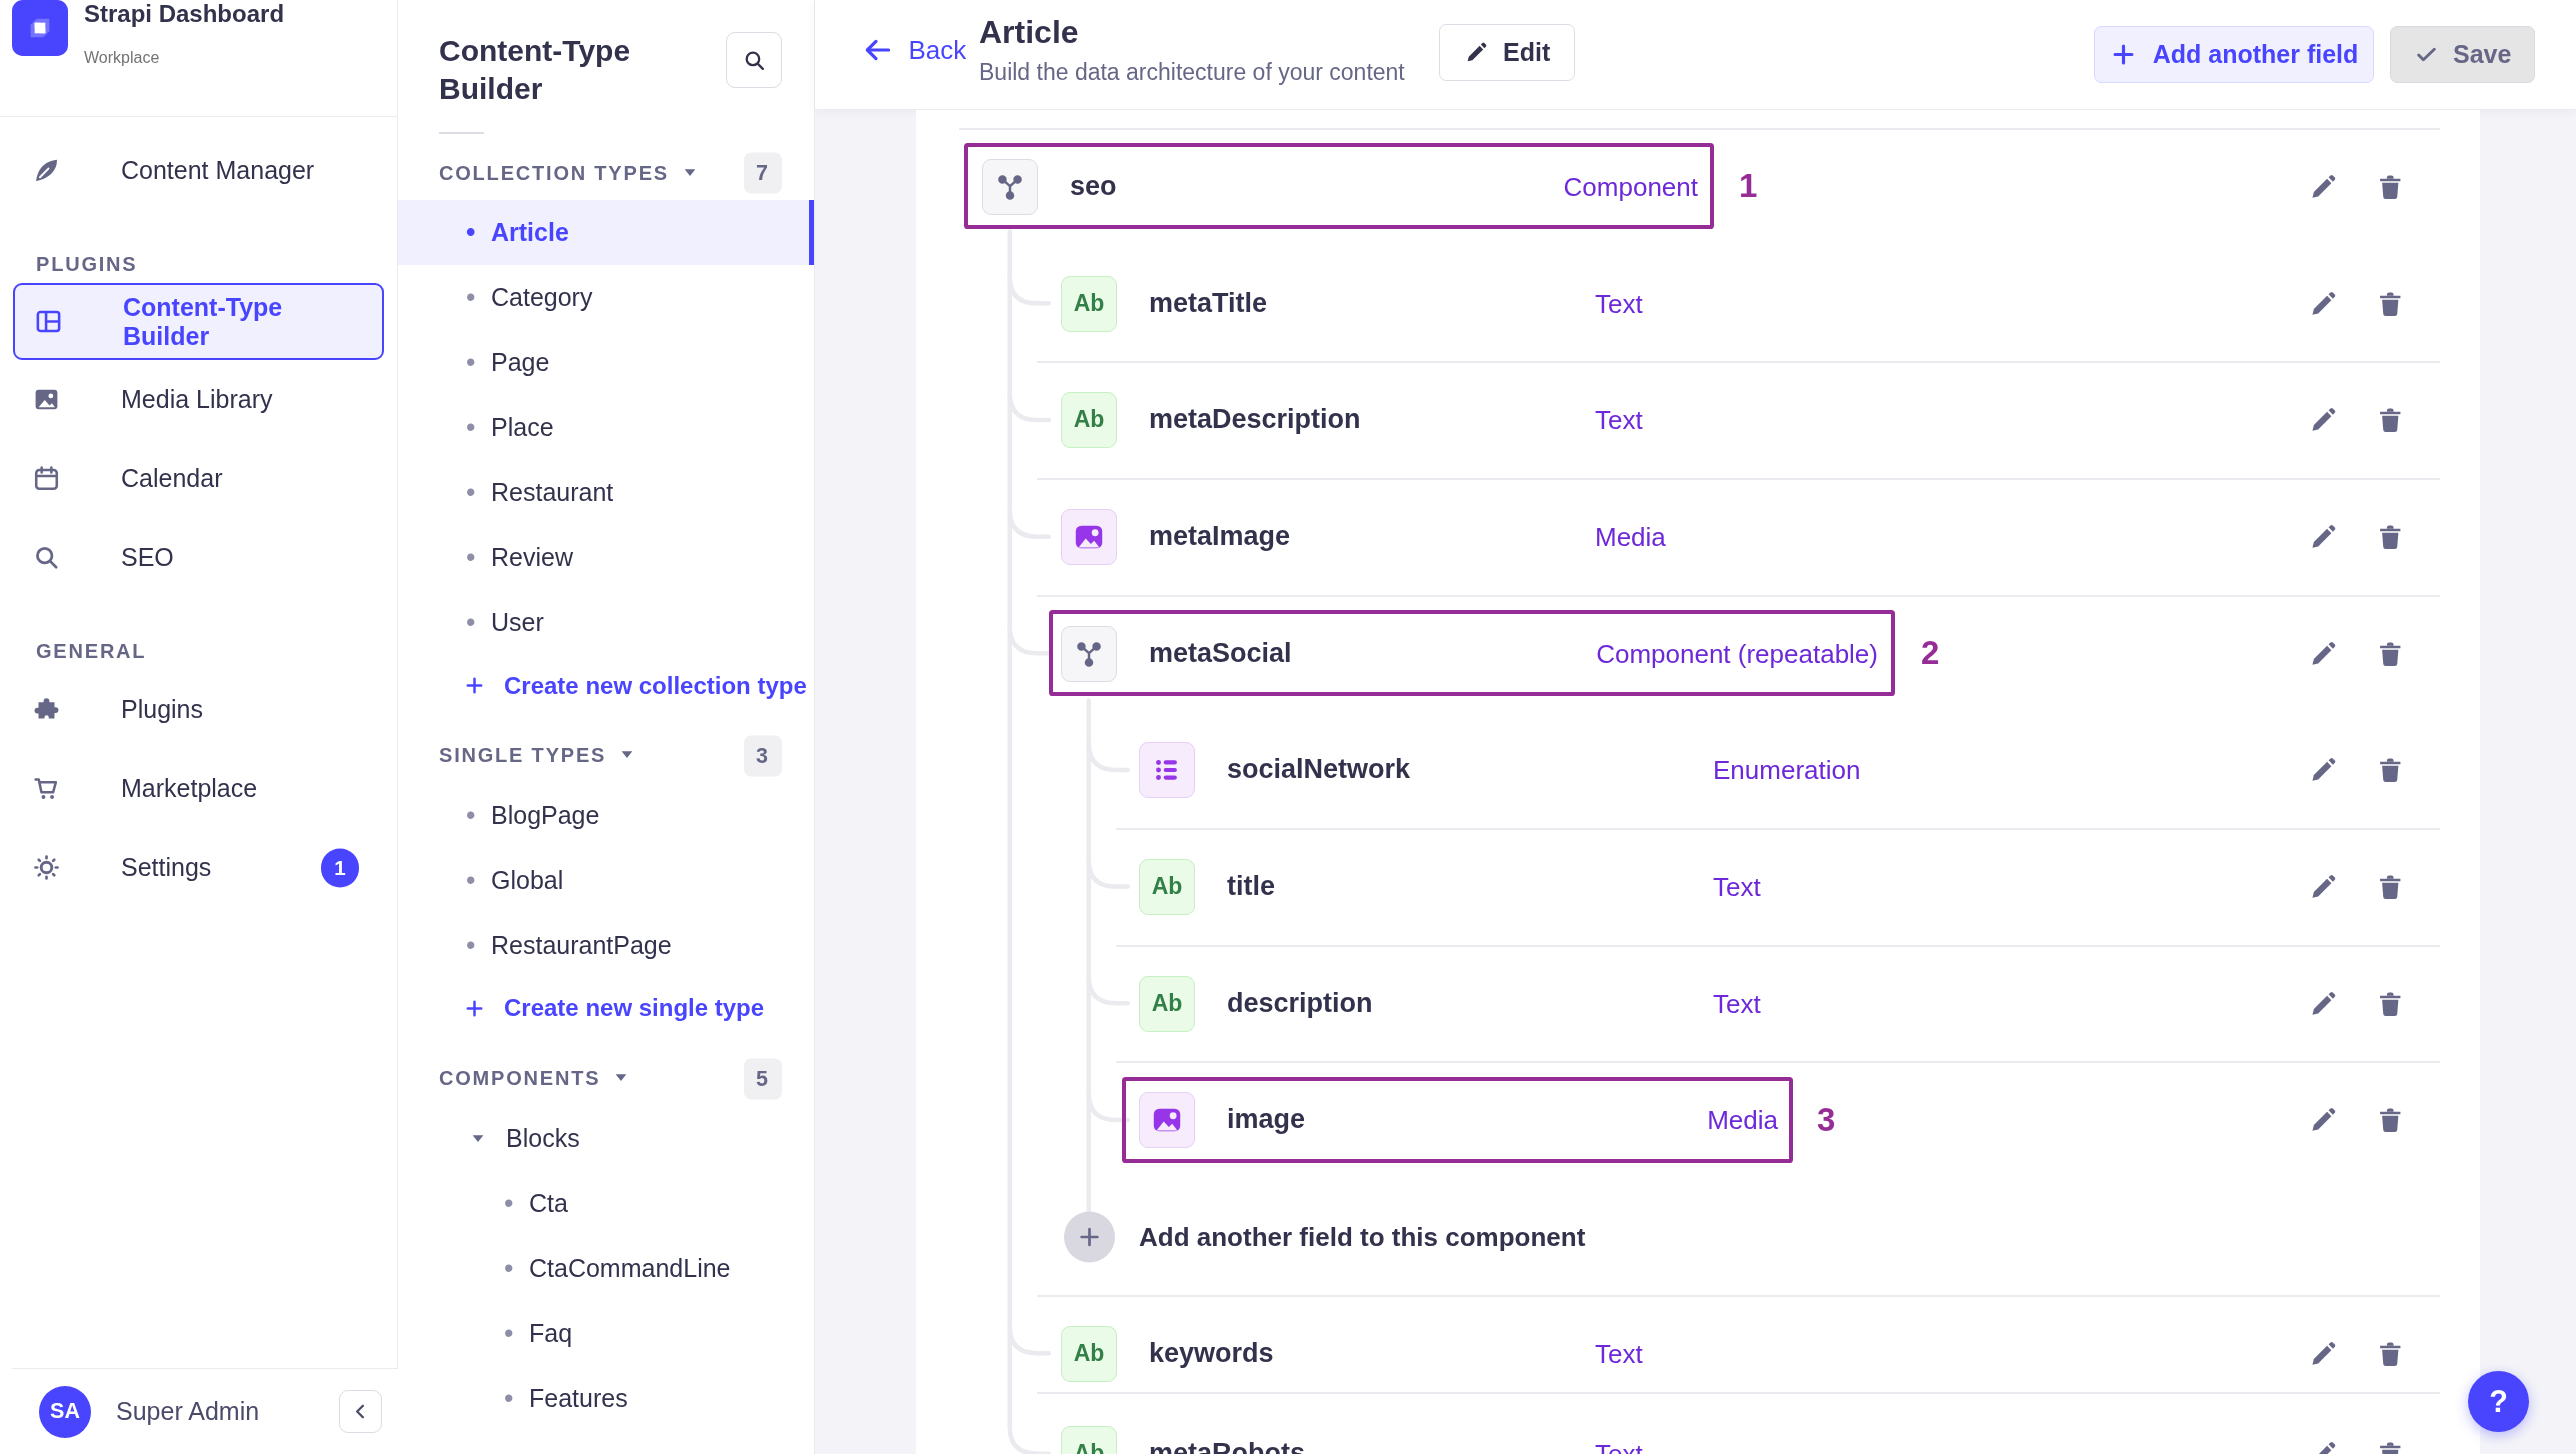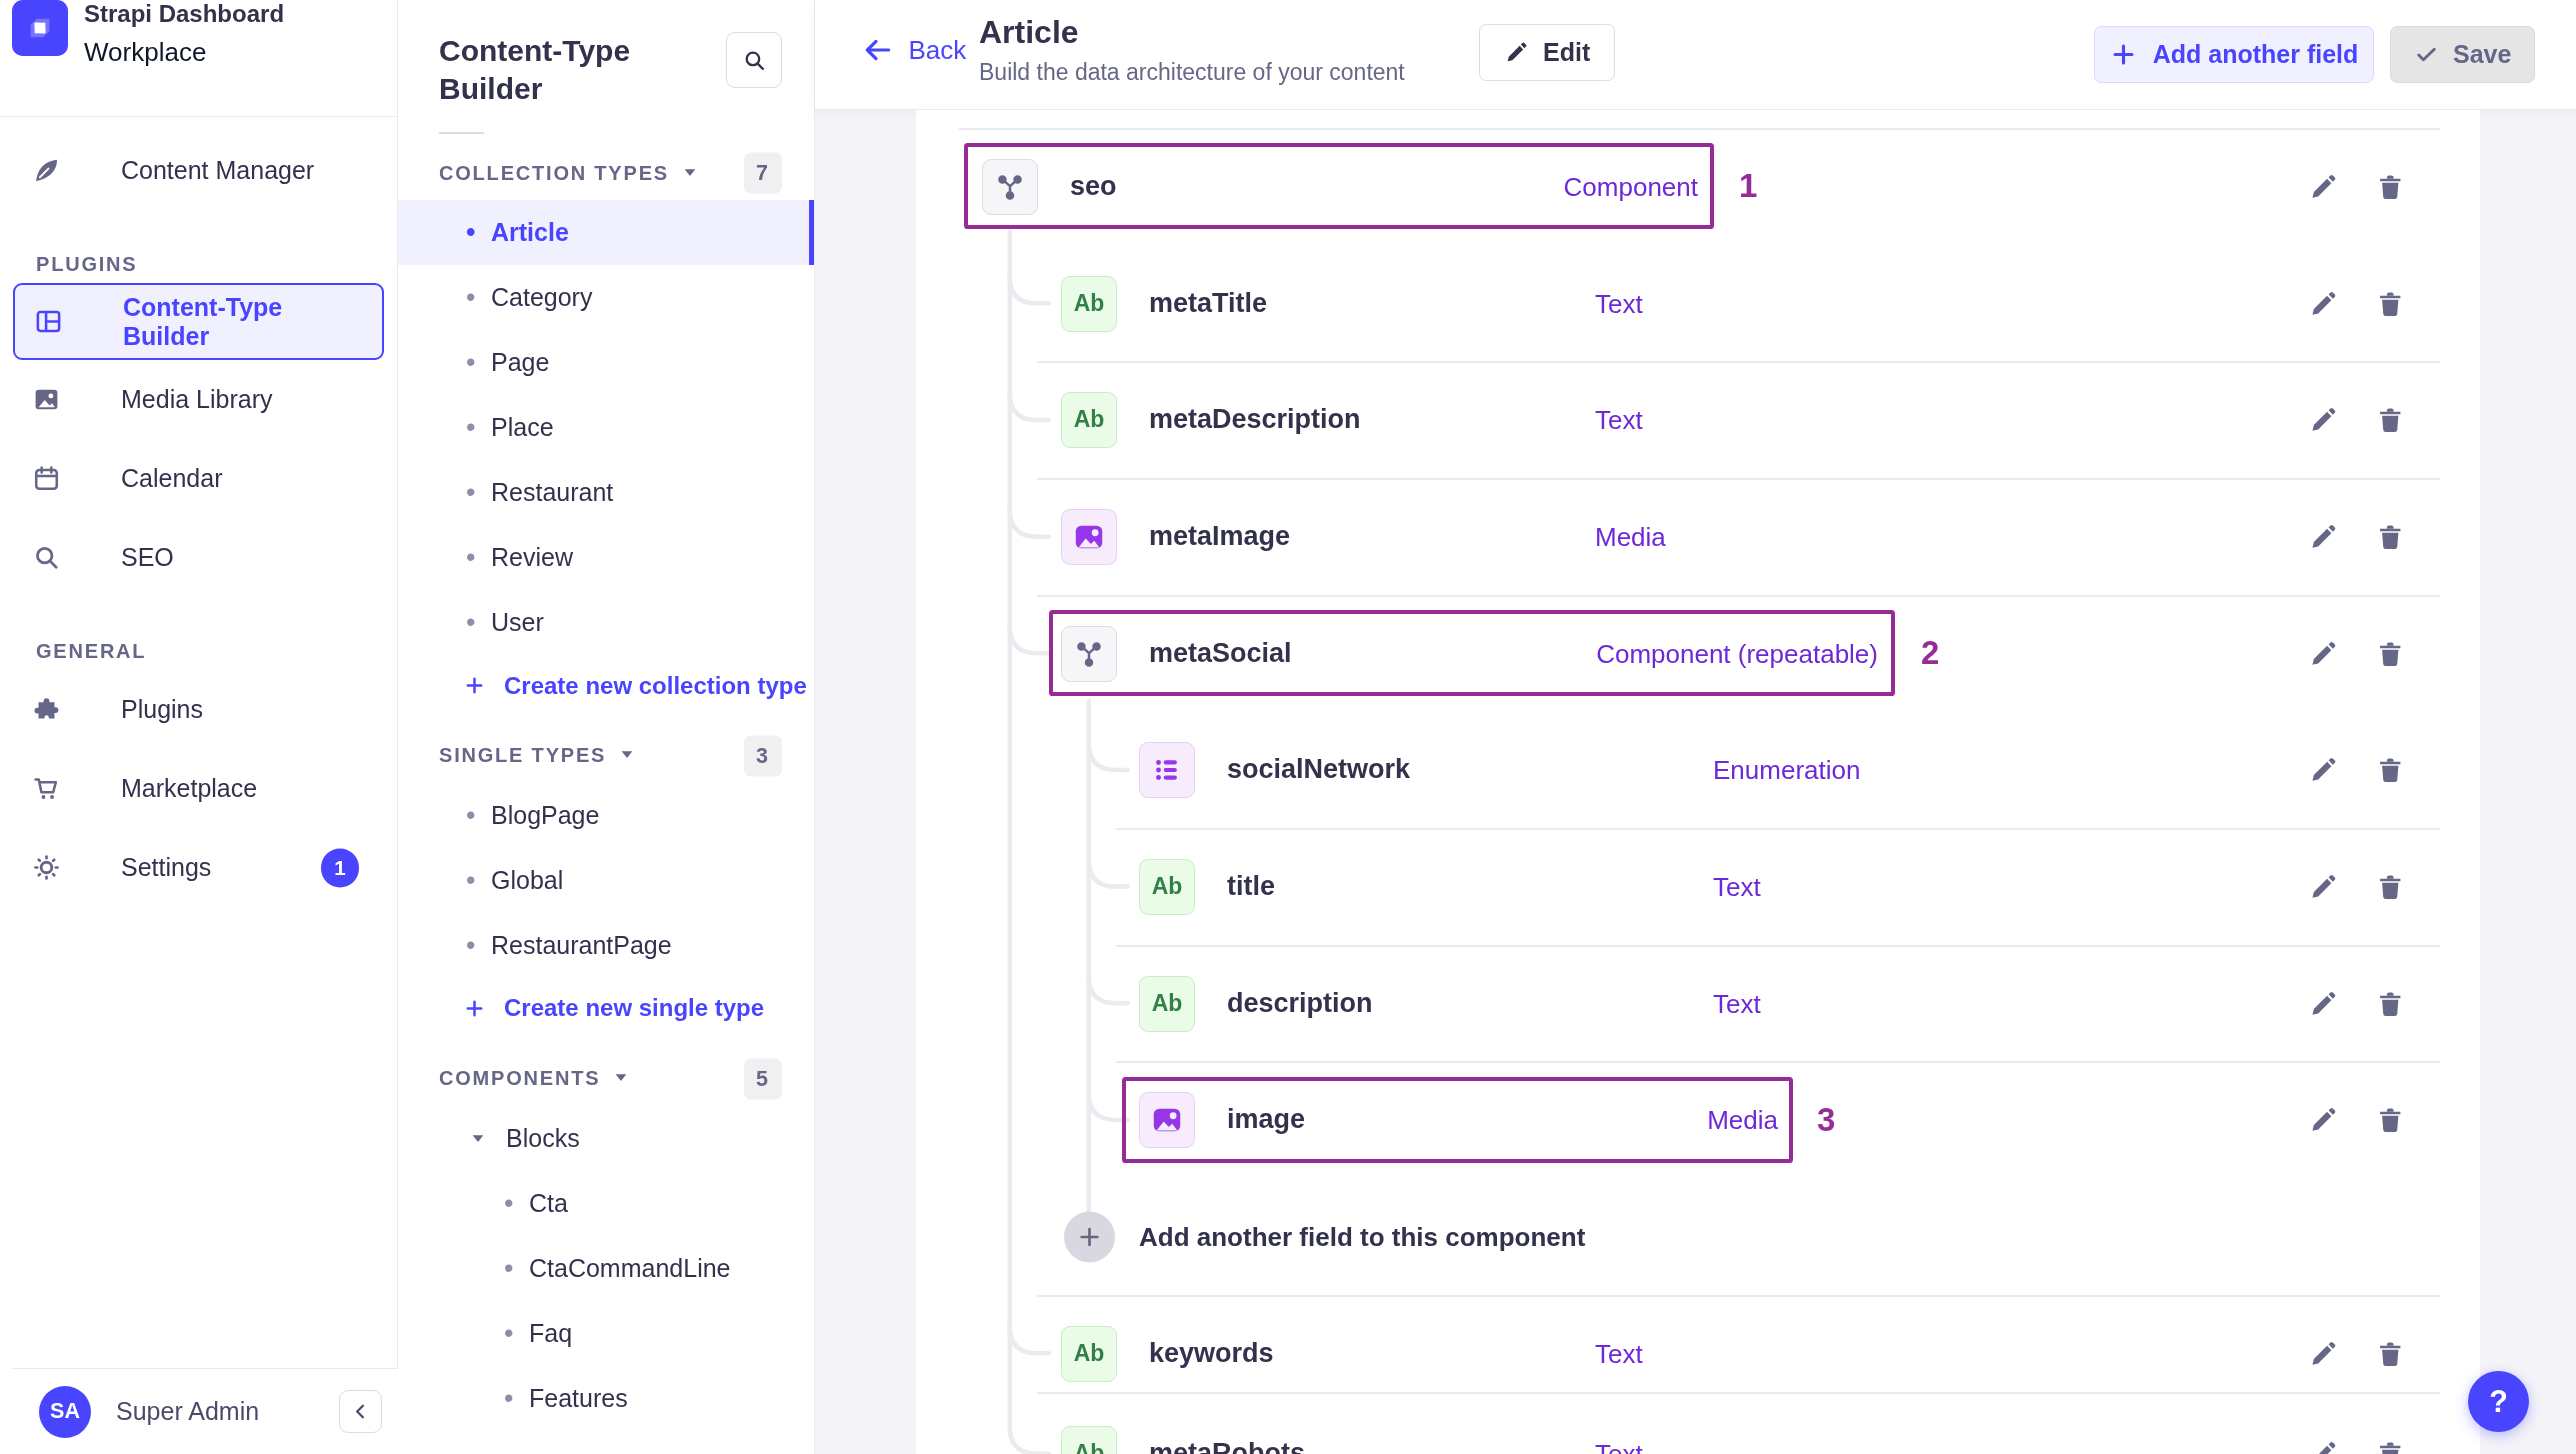--- a/index.html
+++ b/index.html
@@ -5,21 +5,21 @@
   html,body{margin:0;padding:0;}
   body{font-family:"Liberation Sans","DejaVu Sans",sans-serif;background:#f4f4f8;}
   .root{position:relative;width:2576px;height:1454px;overflow:hidden;background:#f4f4f8;color:#32324d;}
 
   
   .sidebar{position:absolute;left:0;top:0;width:398px;height:1454px;background:#fff;border-right:1.8px solid #eaeaef;box-sizing:border-box;}
   .s1-head{height:117px;border-bottom:1.8px solid #eaeaef;display:flex;align-items:flex-start;padding:0 12px;box-sizing:border-box;}
   .s1-logo{width:56px;height:56px;border-radius:10.8px;background:#4945ff;display:flex;align-items:center;justify-content:center;flex:none;}
   .s1-titles{margin-left:16px;}
   .s1-title{font-size:24px;font-weight:700;color:#32324d;line-height:1.2;}
-  .s1-sub{font-size:26px;color:#0f172a;margin-top:8px;}
+  .s1-sub{font-size:16px;color:#737373;margin-top:20px;}
   .s1-nav{padding-top:14.4px;}
   .nav-item{height:79px;display:flex;align-items:center;padding:0 27px;position:relative;box-sizing:border-box;gap:32px;}
   .nav-item .nicon{width:39px;display:flex;justify-content:center;flex:none;}
   .nav-item .nlabel{margin-left:23px;font-size:25px;color:#32324d;font-weight:500;}
   .nav-item.active{border:2.7px solid #4945ff;background:#f0f0ff;border-radius:9px;margin:0 12.6px;padding:0 14.4px;height:77px;}
   .nav-item.active .nlabel{color:#4945ff;font-weight:600;}
   .nav-sect{height:57px;display:flex;align-items:flex-end;padding:0 0 7.2px 36px;box-sizing:border-box;font-size:20px;font-weight:700;letter-spacing:1.8px;color:#666687;margin-top:16px;}
   .nav-badge{position:absolute;right:38px;top:50%;transform:translateY(-50%);background:#4945ff;color:#fff;font-size:20.6px;font-weight:700;min-width:38px;height:39px;border-radius:20px;display:flex;align-items:center;justify-content:center;}
   .s1-bottom{position:absolute;left:12px;bottom:0;width:100%;border-top:1.8px solid #eaeaef;height:86px;display:flex;align-items:center;padding:0 27px;box-sizing:border-box;background:#fff;}
   .avatar{width:52px;height:52px;border-radius:50%;background:#4945ff;color:#fff;font-size:21.5px;font-weight:700;display:flex;align-items:center;justify-content:center;flex:none;}
@@ -50,21 +50,21 @@
   .p2-action .pic{margin-left:65px;display:flex;}
   .p2-action .alabel{margin-left:18px;}
 
   
   .hdr{position:absolute;left:815px;top:0;width:1761px;height:110px;background:#fff;border-bottom:1.8px solid #eaeaef;box-shadow:0 1.8px 9px rgba(33,33,52,.05);box-sizing:border-box;}
   .hdr-back{position:absolute;left:47px;top:34px;display:flex;align-items:center;color:#4945ff;font-size:26px;}
   .hdr-back .blabel{margin-left:14.4px;}
   .hdr-titlewrap{position:absolute;left:164px;top:14.4px;}
   .hdr-title{font-size:32px;font-weight:700;color:#32324d;}
   .hdr-sub{font-size:23px;color:#666687;margin-top:7.2px;}
-  .btn{display:flex;align-items:center;justify-content:center;border-radius:7.2px;box-sizing:border-box;font-size:25px;font-weight:600;margin-left:40px;}
+  .btn{display:flex;align-items:center;justify-content:center;border-radius:7.2px;box-sizing:border-box;font-size:25px;font-weight:600;}
   .btn-edit{position:absolute;left:624px;top:24px;width:136px;height:57px;background:#fff;border:1.8px solid #dcdce4;color:#32324d;}
   .btn-edit .bi{margin-right:14.4px;display:flex;}
   .btn-add{position:absolute;right:202px;top:26px;width:280px;height:57px;background:#f0f0ff;border:1.8px solid #d9d8ff;color:#4945ff;}
   .btn-add .bi{margin-right:16px;display:flex;}
   .btn-save{position:absolute;right:41px;top:26px;width:145px;height:57px;background:#e5e5e5;border:1.8px solid #d9d9e3;color:#666687;}
   .btn-save .bi{margin-right:14.4px;display:flex;}
 
   
   .card{position:absolute;left:916px;top:110px;width:1564px;height:1345px;background:#fff;overflow:hidden;}
   .divider{position:absolute;height:1.8px;background:#eaeaef;}

